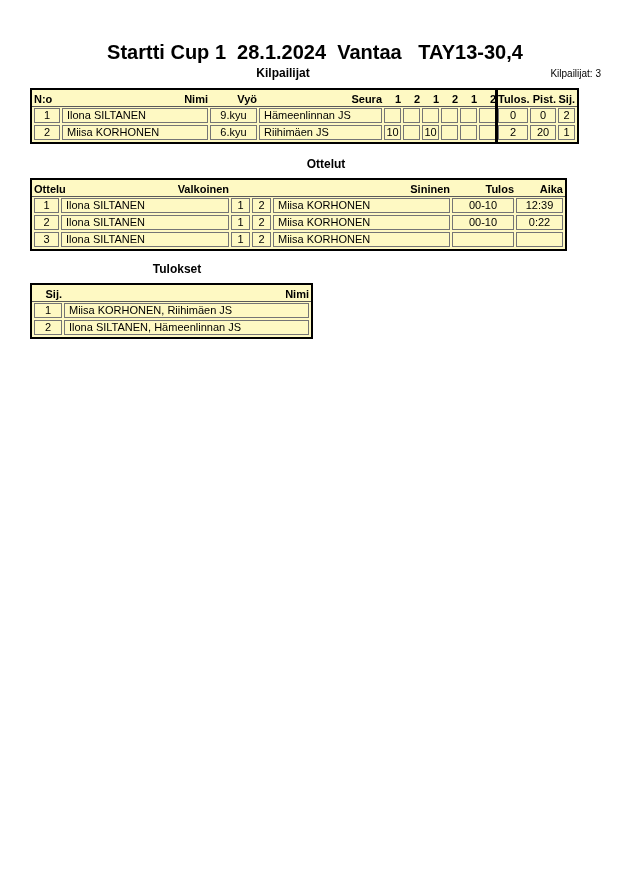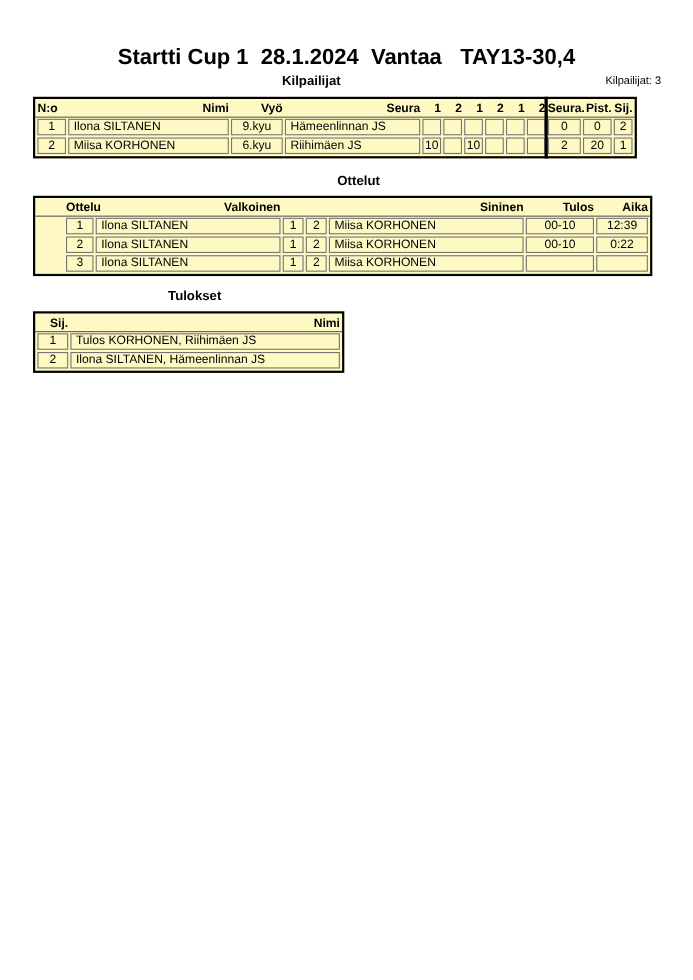--- a/index.html
+++ b/index.html
@@ -30,21 +30,21 @@
   .tbl-wrap { position: absolute; }
   #w-competitors { left: 30px; top: 88px; }
   #w-matches     { left: 30px; top: 178px; }
   #w-results     { left: 30px; top: 283px; }
 
   table {
     border-collapse: separate; border-spacing: 2px;
     border: 2px solid #000; table-layout: fixed; background: #fef9c3;
   }
   #t-competitors { width: 549px; }
-  #t-matches     { width: 537px; padding-left: 26px; }
+  #t-matches     { width: 537px; }
   #t-results     { width: 283px; }
 
   th {
     height: 14px; padding: 0; border: none;
     font-size: 11px; line-height: 13px; font-weight: bold;
     text-align: right; white-space: nowrap; overflow: visible;
   }
   td {
     height: 15px; padding: 0; border: 1px solid #757575;
     font-size: 11px; line-height: 13px;
@@ -93,21 +93,21 @@
         <th class="left">N:o</th>
         <th>Nimi</th>
         <th>Vyö</th>
         <th>Seura</th>
         <th>1</th>
         <th>2</th>
         <th>1</th>
         <th>2</th>
         <th>1</th>
         <th>2</th>
-        <th>Seura.</th>
+        <th>Tulos.</th>
         <th>Pist.</th>
         <th>Sij.</th>
       </tr>
     </thead>
     <tbody>
       <tr>
         <td>1</td>
         <td class="left">Ilona SILTANEN</td>
         <td>9.kyu</td>
         <td class="left">Hämeenlinnan JS</td>
@@ -209,21 +209,21 @@
     </colgroup>
     <thead>
       <tr>
         <th>Sij.</th>
         <th>Nimi</th>
       </tr>
     </thead>
     <tbody>
       <tr>
         <td>1</td>
-        <td class="left">Tulos KORHONEN, Riihimäen JS</td>
+        <td class="left">Miisa KORHONEN, Riihimäen JS</td>
       </tr>
       <tr>
         <td>2</td>
         <td class="left">Ilona SILTANEN, Hämeenlinnan JS</td>
       </tr>
     </tbody>
   </table>
   <div class="hline"></div>
 </div>
 

